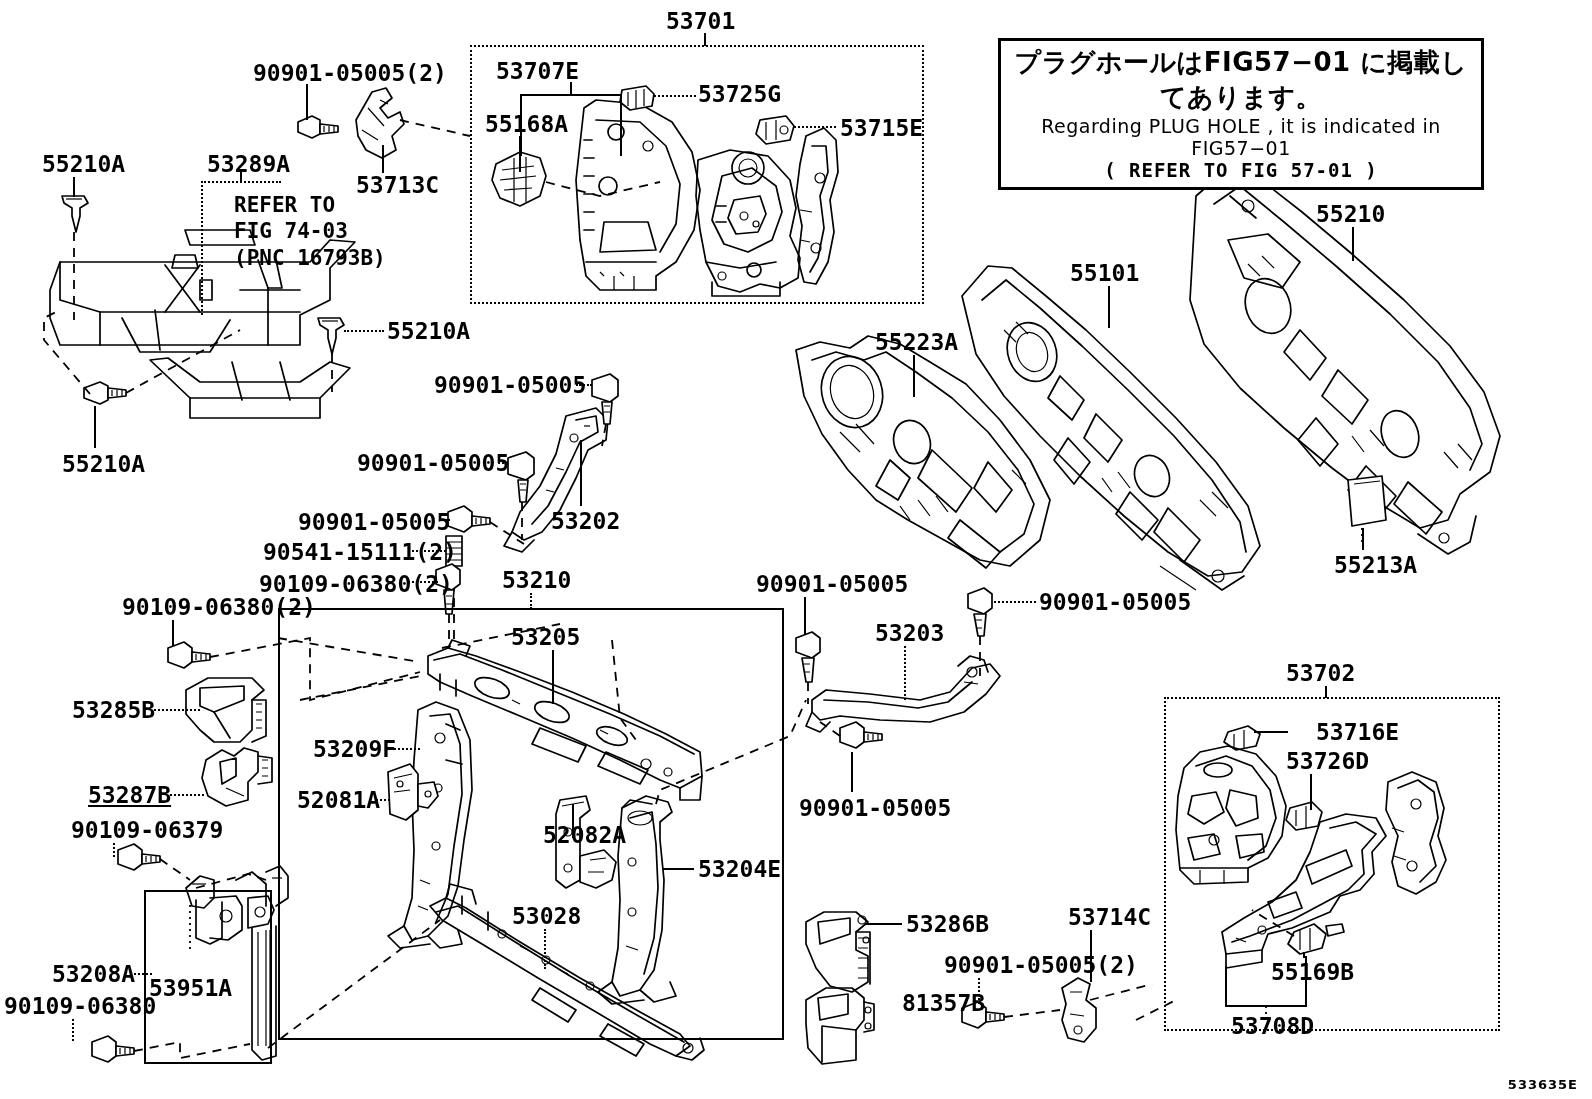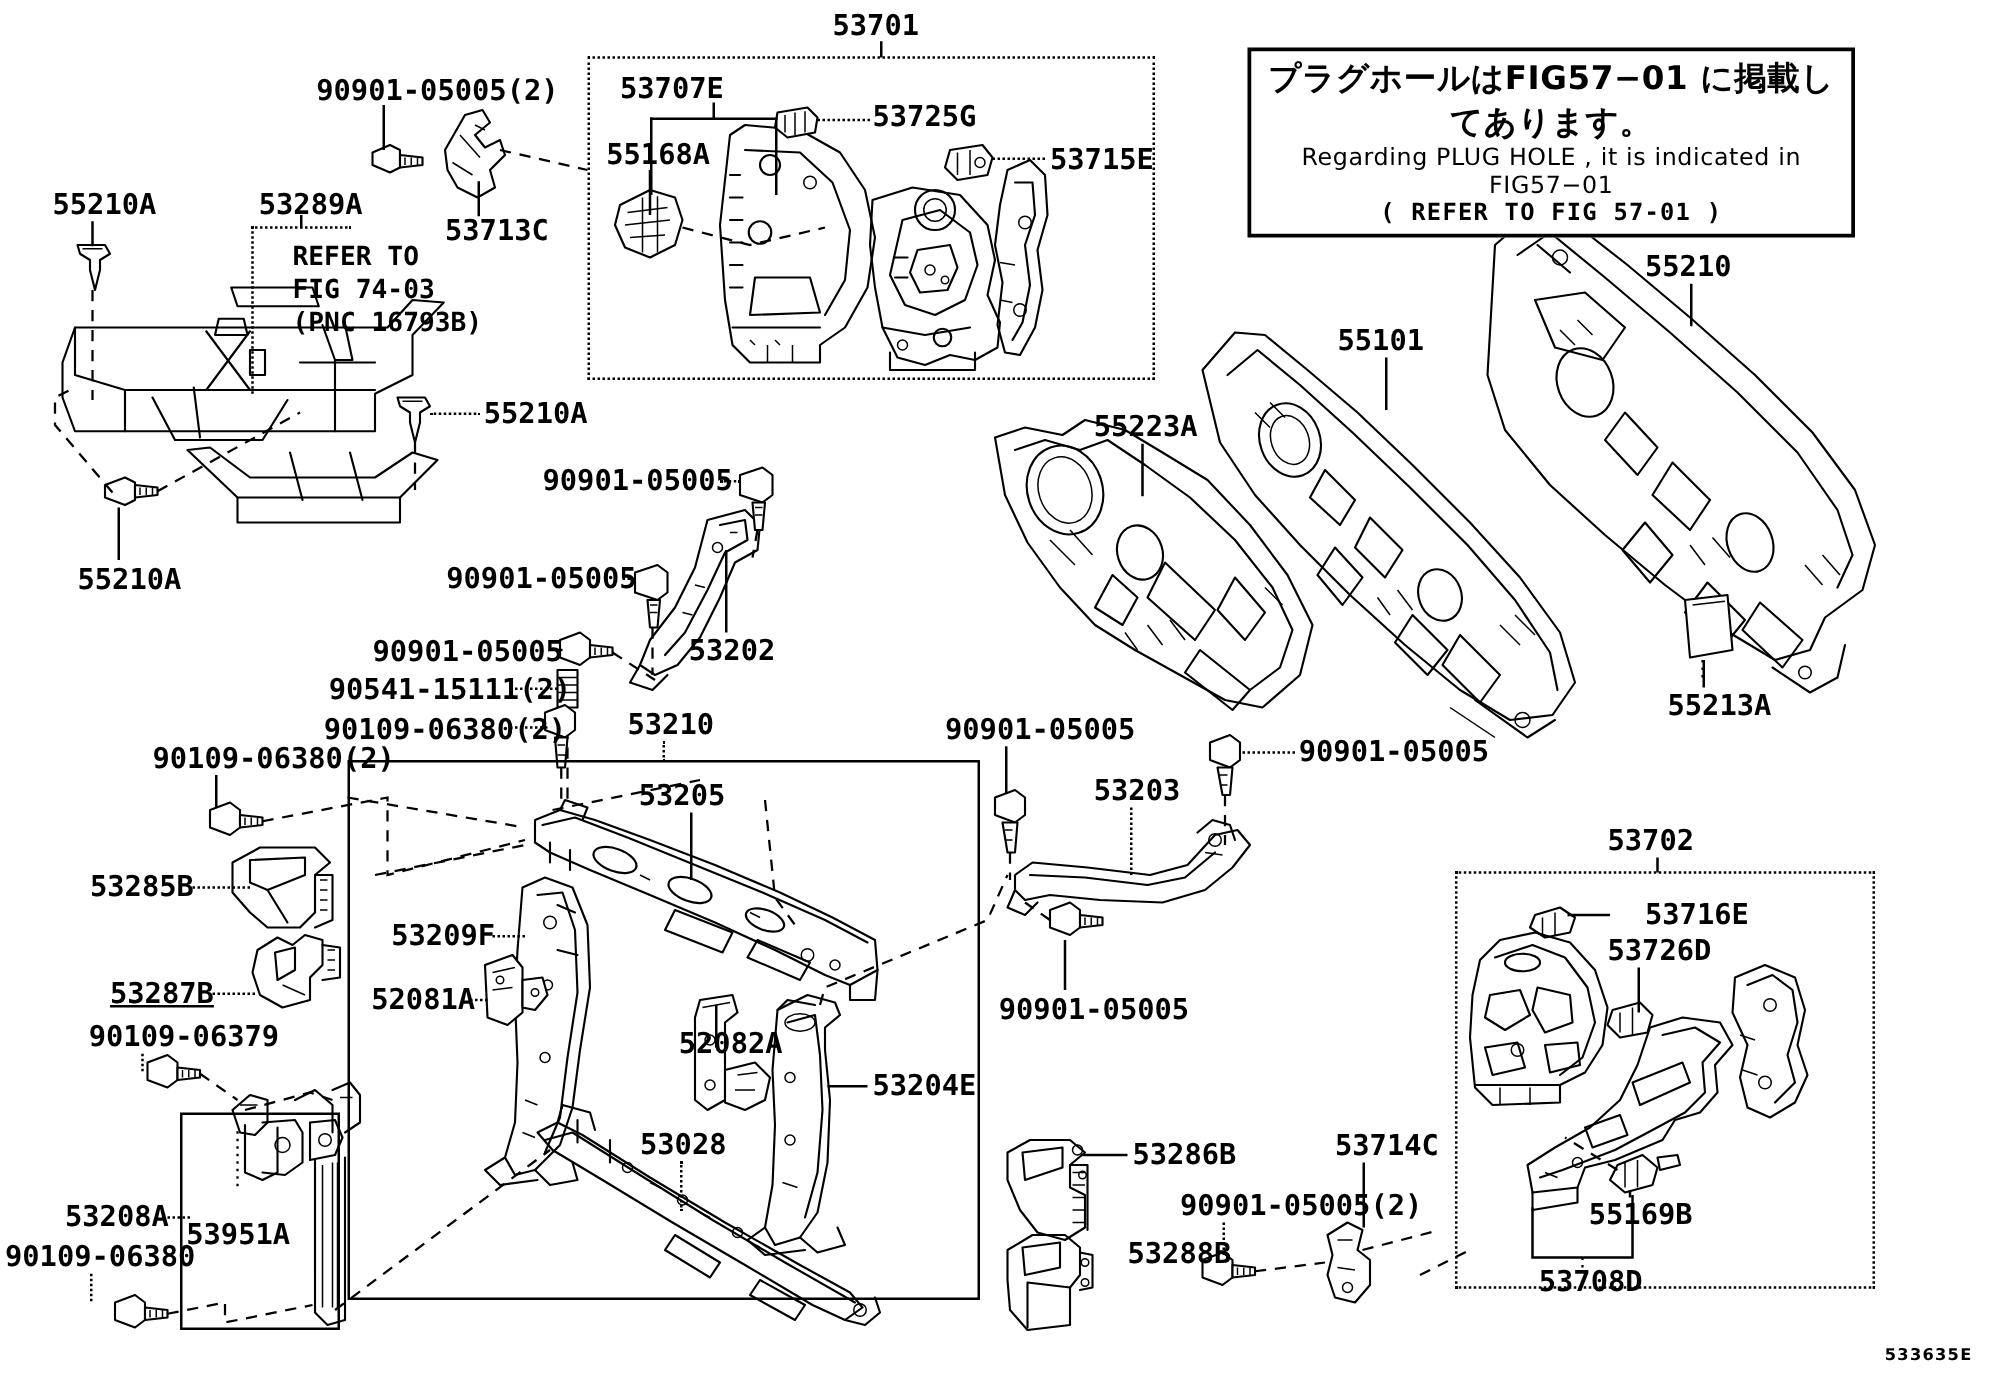--- a/index.html
+++ b/index.html
@@ -581,21 +581,21 @@
   <div class="lbl" style="left:799px;top:795px;">90901-05005</div>
   <div class="lbl" style="left:698px;top:856px;">53204E</div>
   <div class="lbl" style="left:512px;top:903px;">53028</div>
   <div class="lbl" style="left:906px;top:911px;">53286B</div>
   <div class="lbl" style="left:1068px;top:904px;">53714C</div>
   <div class="lbl" style="left:944px;top:952px;">90901-05005(2)</div>
   <div class="lbl" style="left:52px;top:961px;">53208A</div>
   <div class="lbl" style="left:149px;top:975px;">53951A</div>
   <div class="lbl" style="left:1271px;top:959px;">55169B</div>
   <div class="lbl" style="left:4px;top:993px;">90109-06380</div>
-  <div class="lbl" style="left:902px;top:990px;">53288B</div>
+  <div class="lbl" style="left:902px;top:990px;">81357B</div>
   <div class="lbl" style="left:1231px;top:1013px;">53708D</div>
 
   <div class="refblk" style="left:234px;top:192px;">
     <div>REFER TO</div>
     <div>FIG 74-03</div>
     <div>(PNC 16793B)</div>
   </div>
 
   <div class="ln v" style="left:704px;top:33px;height:13px;"></div>
 

